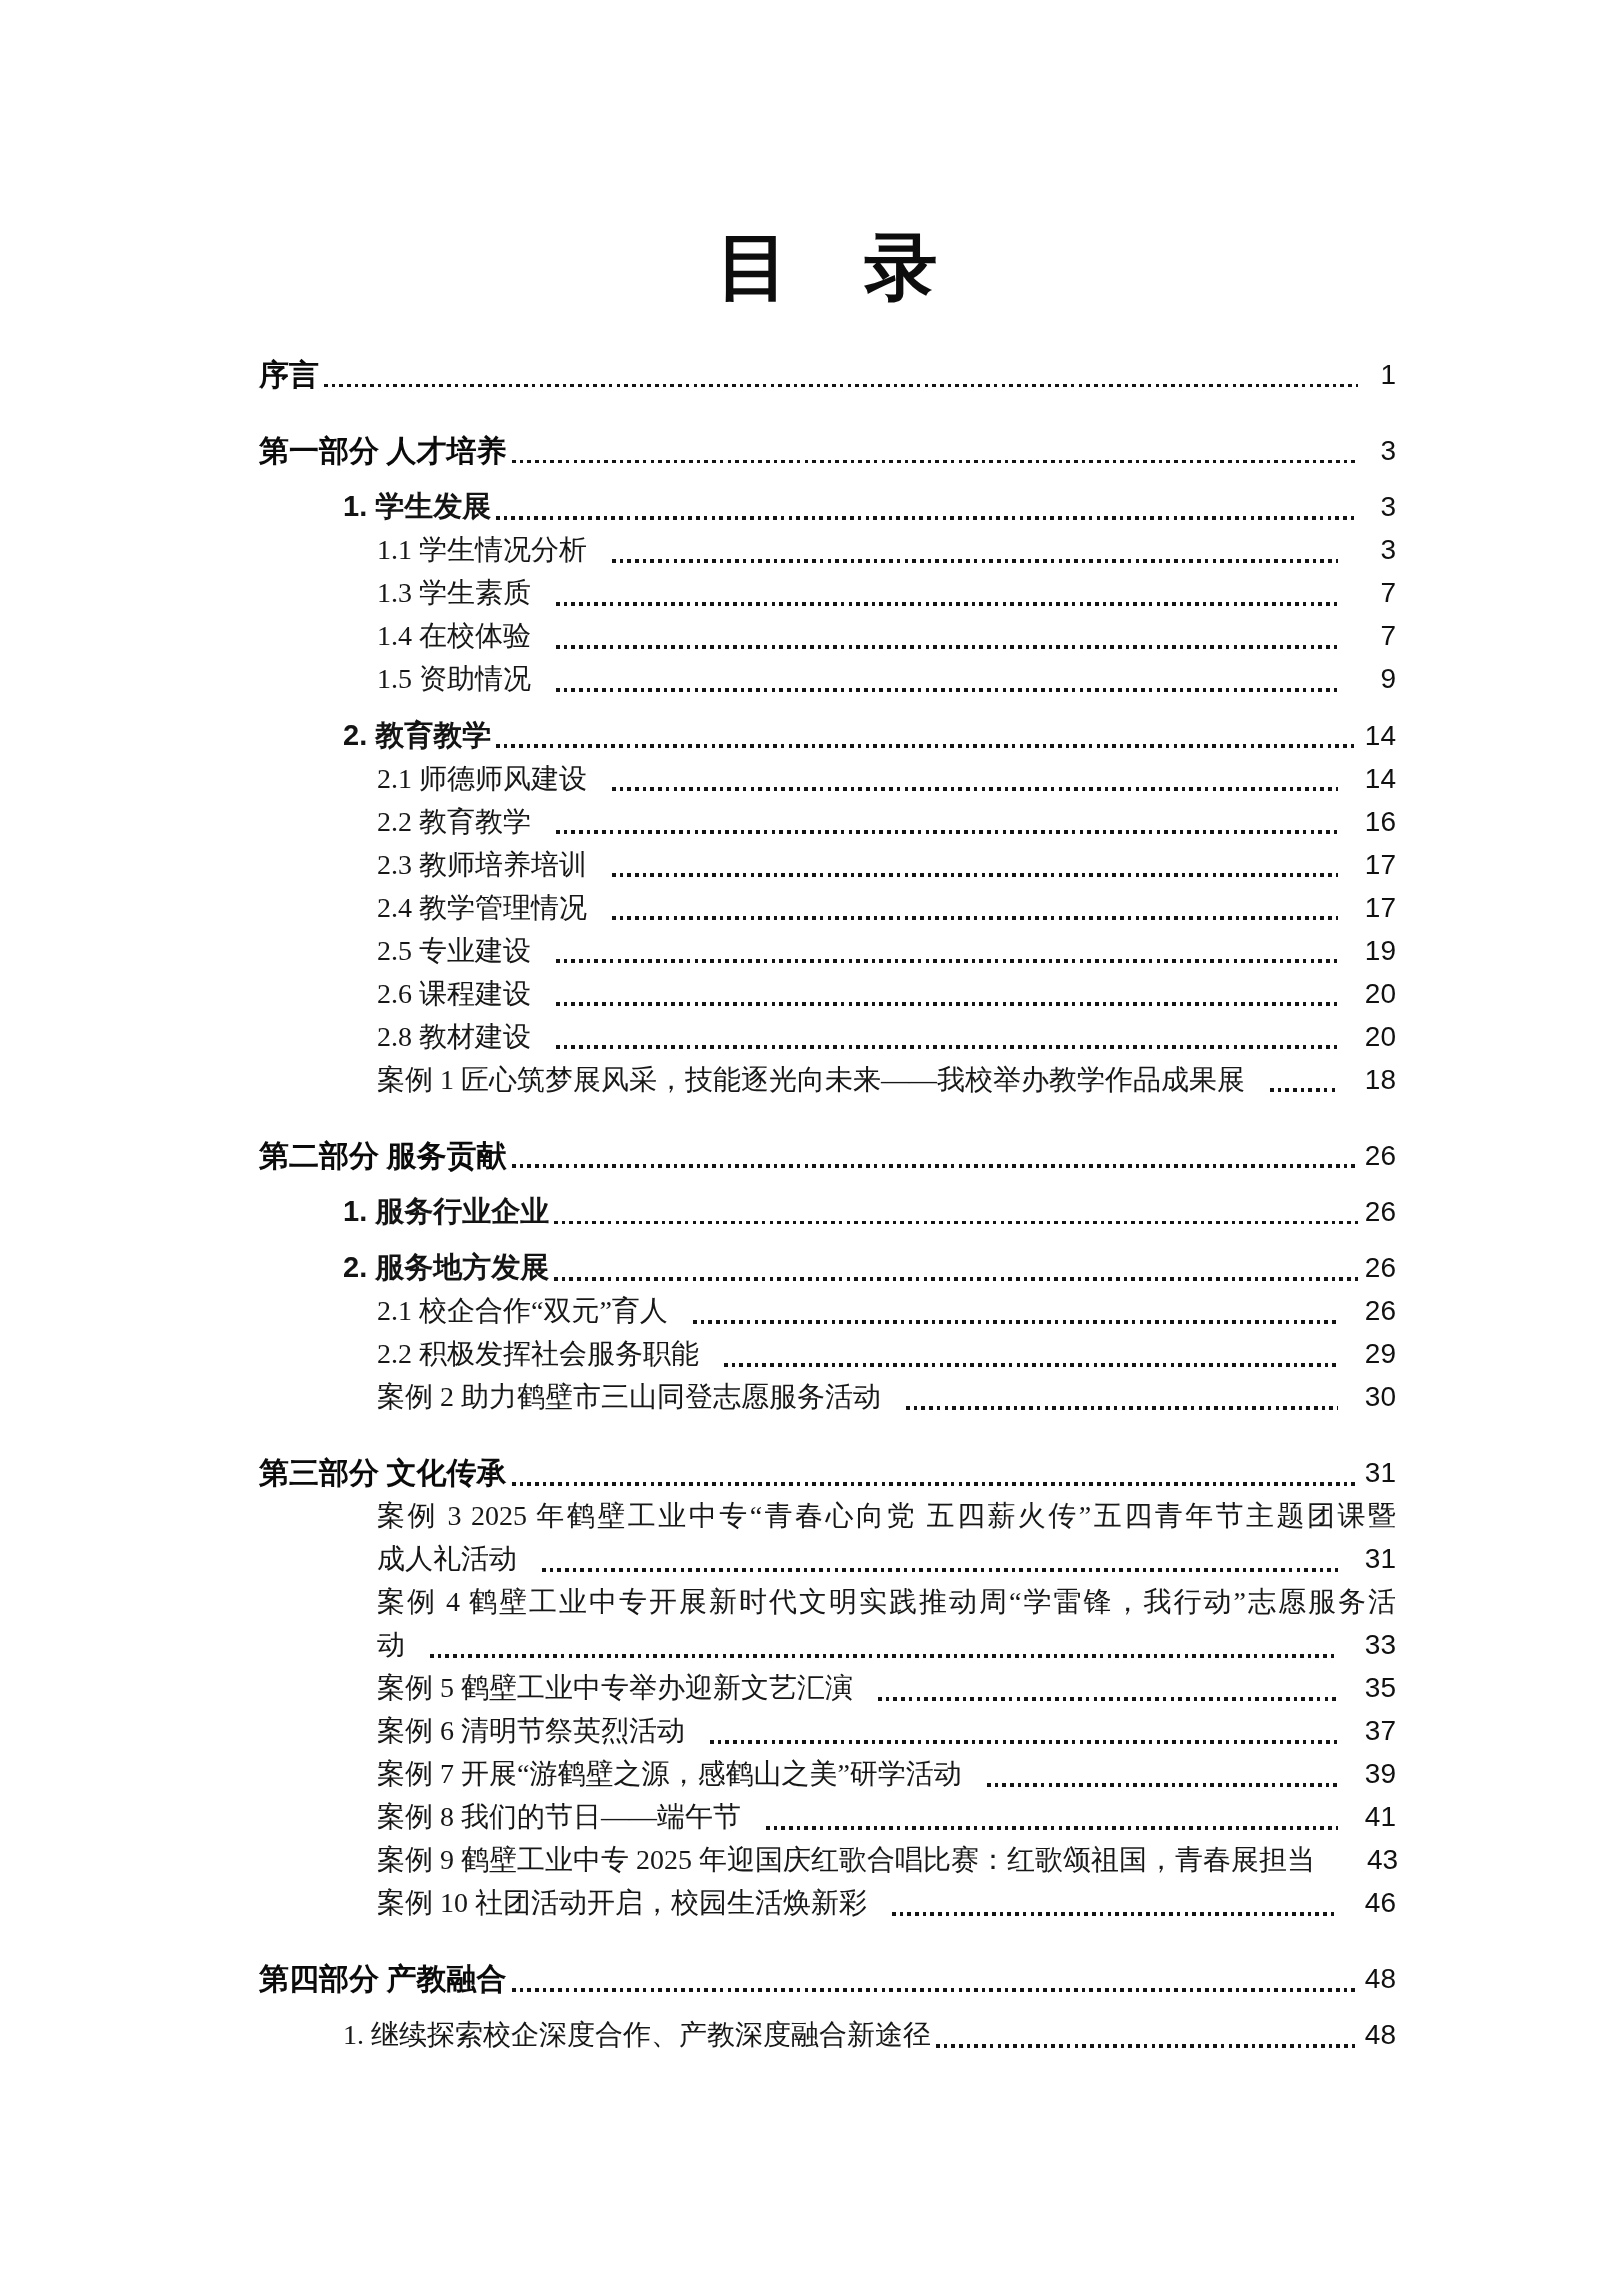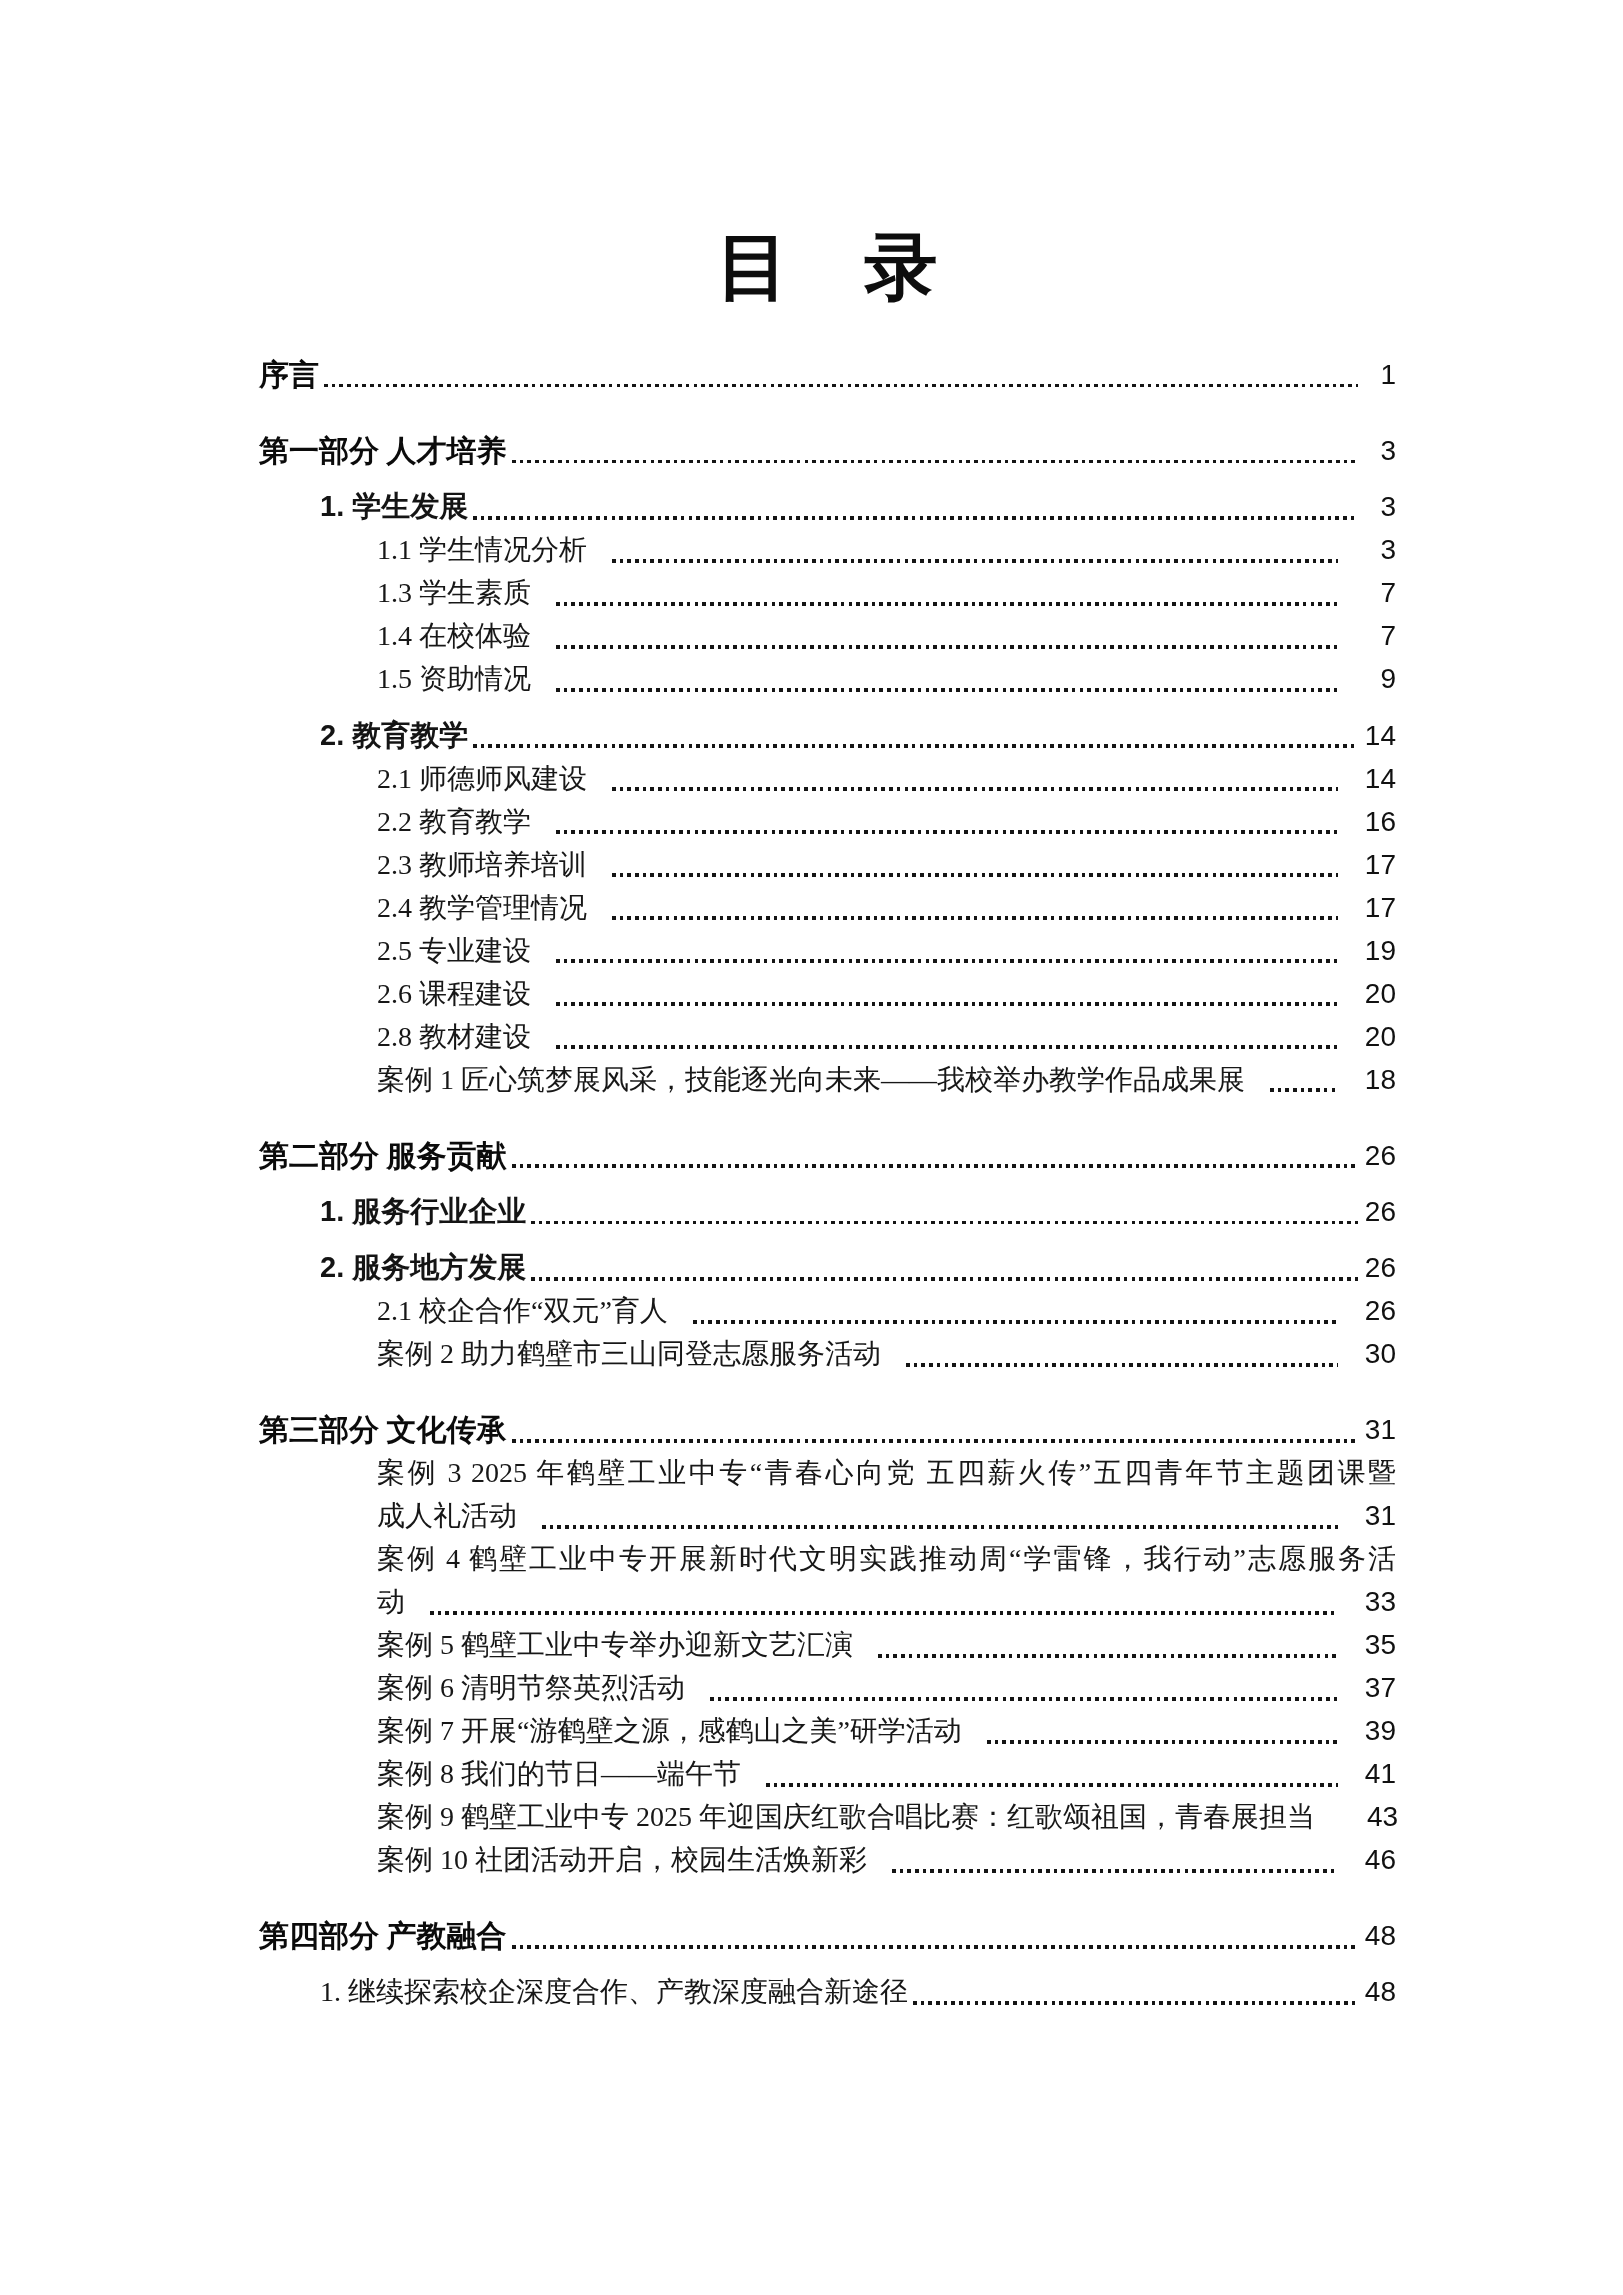--- a/index.html
+++ b/index.html
@@ -29,21 +29,21 @@
   }
   .row {
     display: flex;
     align-items: flex-end;
     line-height: 43px;
     white-space: nowrap;
   }
   .row.gapL { margin-top: 33px; }
   .row.gapM { margin-top: 13.3px; }
   .toc > .row:first-child { margin-top: 0; }
-  .indent1 { margin-left: 61px; }
+  .indent1 { margin-left: 84px; }
   .indent2 { margin-left: 118px; gap: 20px; }
   .style-section .lbl { font-family: "Liberation Serif", serif; font-weight: 700; font-size: 30px; color: #0b0b0b; }
   .style-hei .lbl     { font-family: "Liberation Sans", sans-serif; font-weight: 700; font-size: 29px; color: #141414; }
   .style-kai .lbl     { font-family: "Liberation Serif", serif; font-weight: 400; font-size: 28px; color: #171717; }
   .lbl { flex: 0 0 auto; }
   .leader {
     flex: 1 1 auto;
     height: 3.6px;
     margin: 0 5.1px 8.7px 5.1px;
     background-image: repeating-linear-gradient(90deg, #141414 0, #141414 3.6px, transparent 3.6px, transparent 7.7px);
@@ -165,20 +165,25 @@
         <span class="lbl">2. 服务地方发展</span>
         <span class="leader"></span>
         <span class="pg">26</span>
       </div>
       <div class="row indent2 style-kai">
         <span class="lbl">2.1 校企合作“双元”育人</span>
         <span class="leader"></span>
         <span class="pg">26</span>
       </div>
       <div class="row indent2 style-kai">
+        <span class="lbl">2.2 积极发挥社会服务职能</span>
+        <span class="leader"></span>
+        <span class="pg">29</span>
+      </div>
+      <div class="row indent2 style-kai">
         <span class="lbl">案例 2  助力鹤壁市三山同登志愿服务活动</span>
         <span class="leader"></span>
         <span class="pg">30</span>
       </div>
       <div class="row indent0 style-section gapL">
         <span class="lbl">第三部分 文化传承</span>
         <span class="leader"></span>
         <span class="pg">31</span>
       </div>
       <div class="row indent2 style-kai fill">

